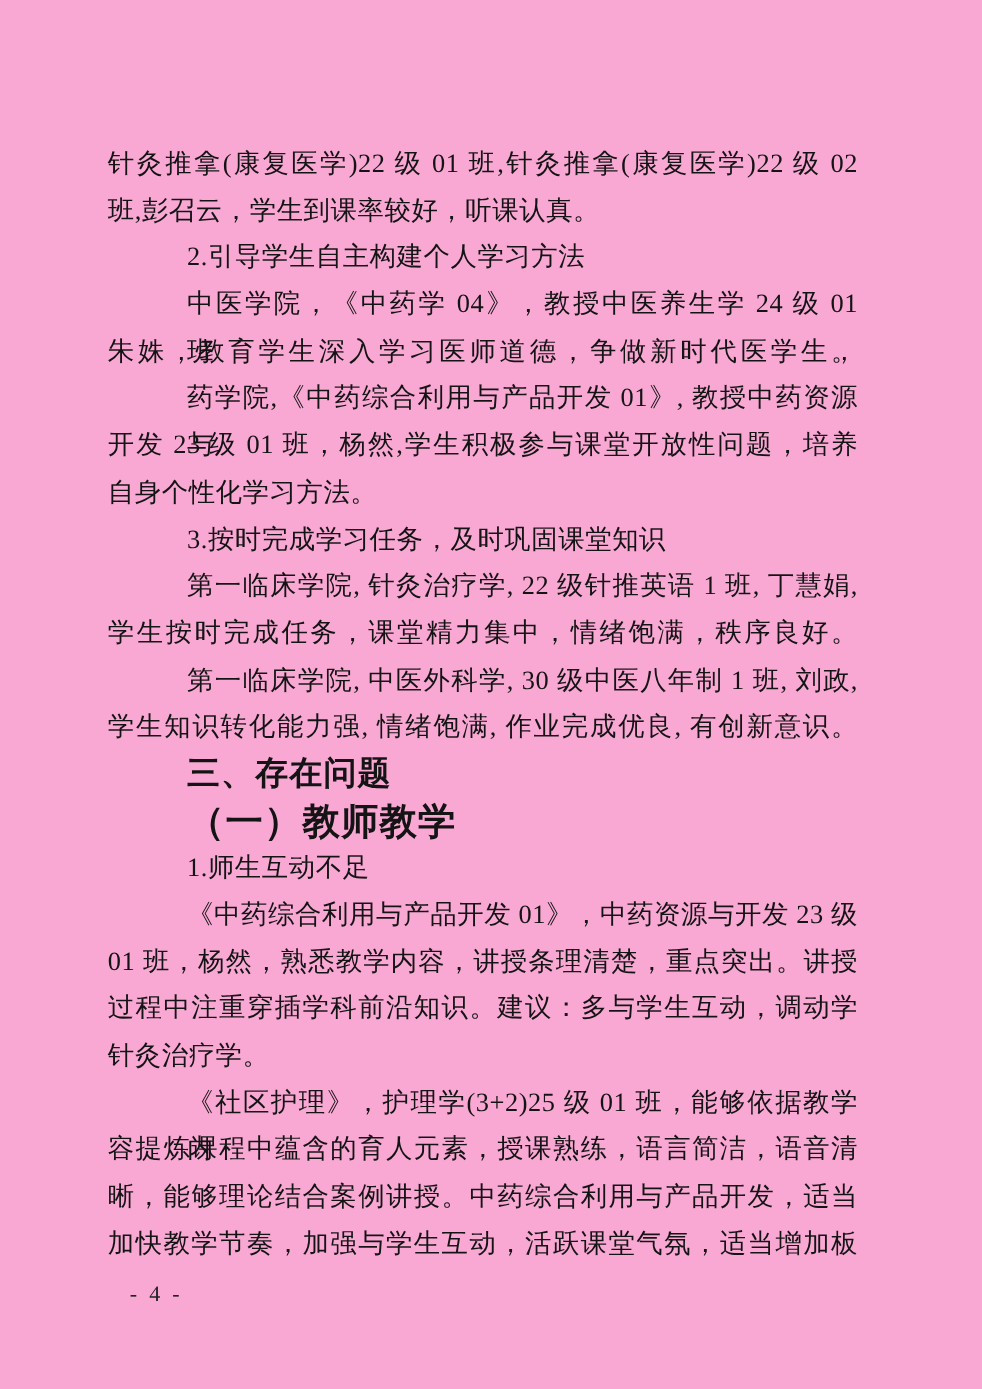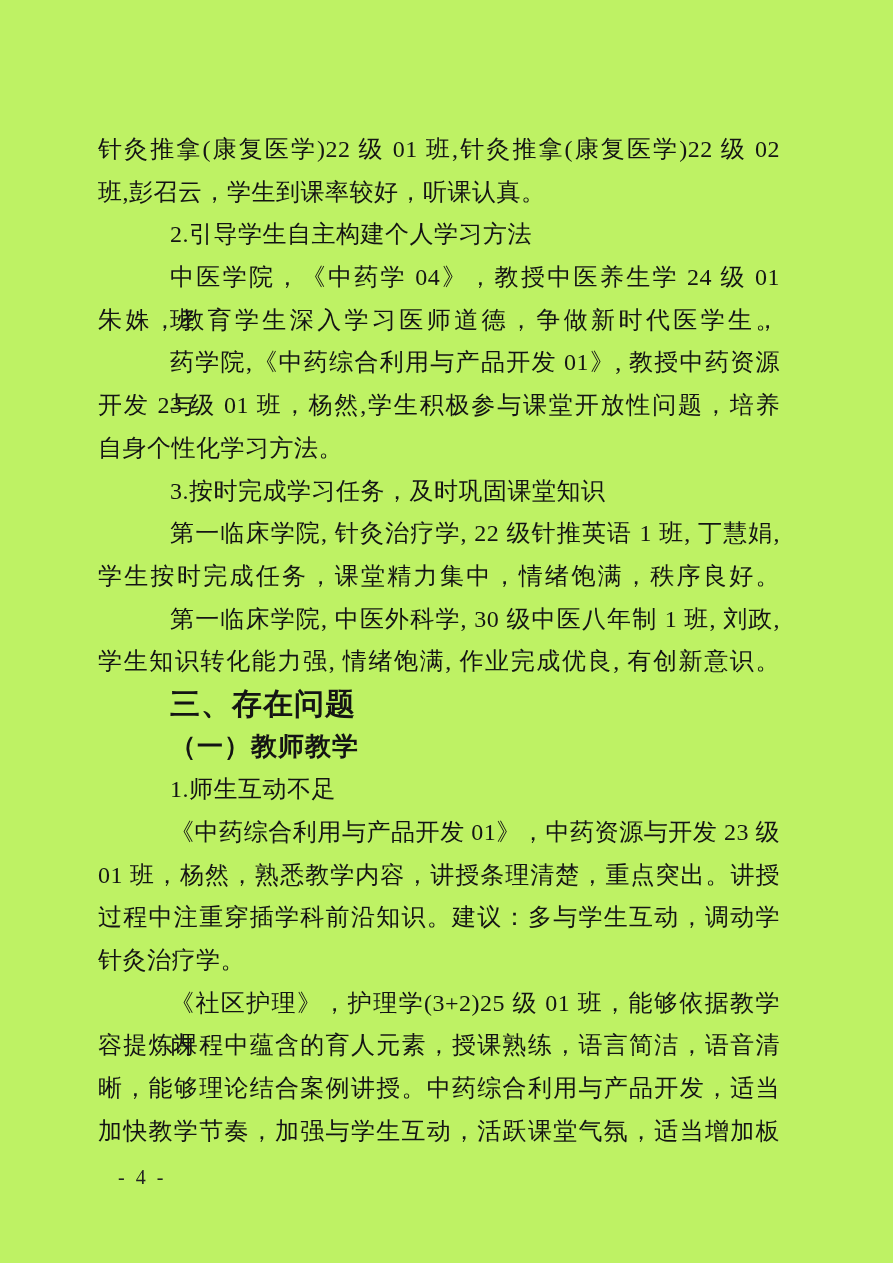--- a/index.html
+++ b/index.html
@@ -5,21 +5,21 @@
   html, body {
     margin: 0;
     padding: 0;
     background: #e8e8e8;
   }
   .page {
     position: relative;
     width: 893px;
     height: 1263px;
     margin: 0 auto;
-    background: #bef264;
+    background: #f9a8d4;
     color: #141414;
     font-family: "Liberation Serif", "DejaVu Serif", serif;
     overflow: hidden;
   }
   .content {
     position: absolute;
     left: 98px;
     top: 128px;
     width: 682px;
   }
@@ -40,23 +40,23 @@
   .line.indent {
     padding-left: 72px;
   }
   .line.style-h1 {
     font-family: "Liberation Sans", "DejaVu Sans", sans-serif;
     font-weight: bold;
     font-size: 30px;
     letter-spacing: 1px;
   }
   .line.style-h2 {
-    font-family: Liberation Serif, serif;
+    font-family: Liberation Sans, sans-serif;
     font-weight: bold;
-    font-size: 26px;
+    font-size: 34px;
     letter-spacing: 1px;
   }
   .footer {
     position: absolute;
     left: 118px;
     top: 1166px;
     font-size: 20px;
     letter-spacing: 3px;
     color: #222222;
     font-family: "Liberation Serif", "DejaVu Serif", serif;

